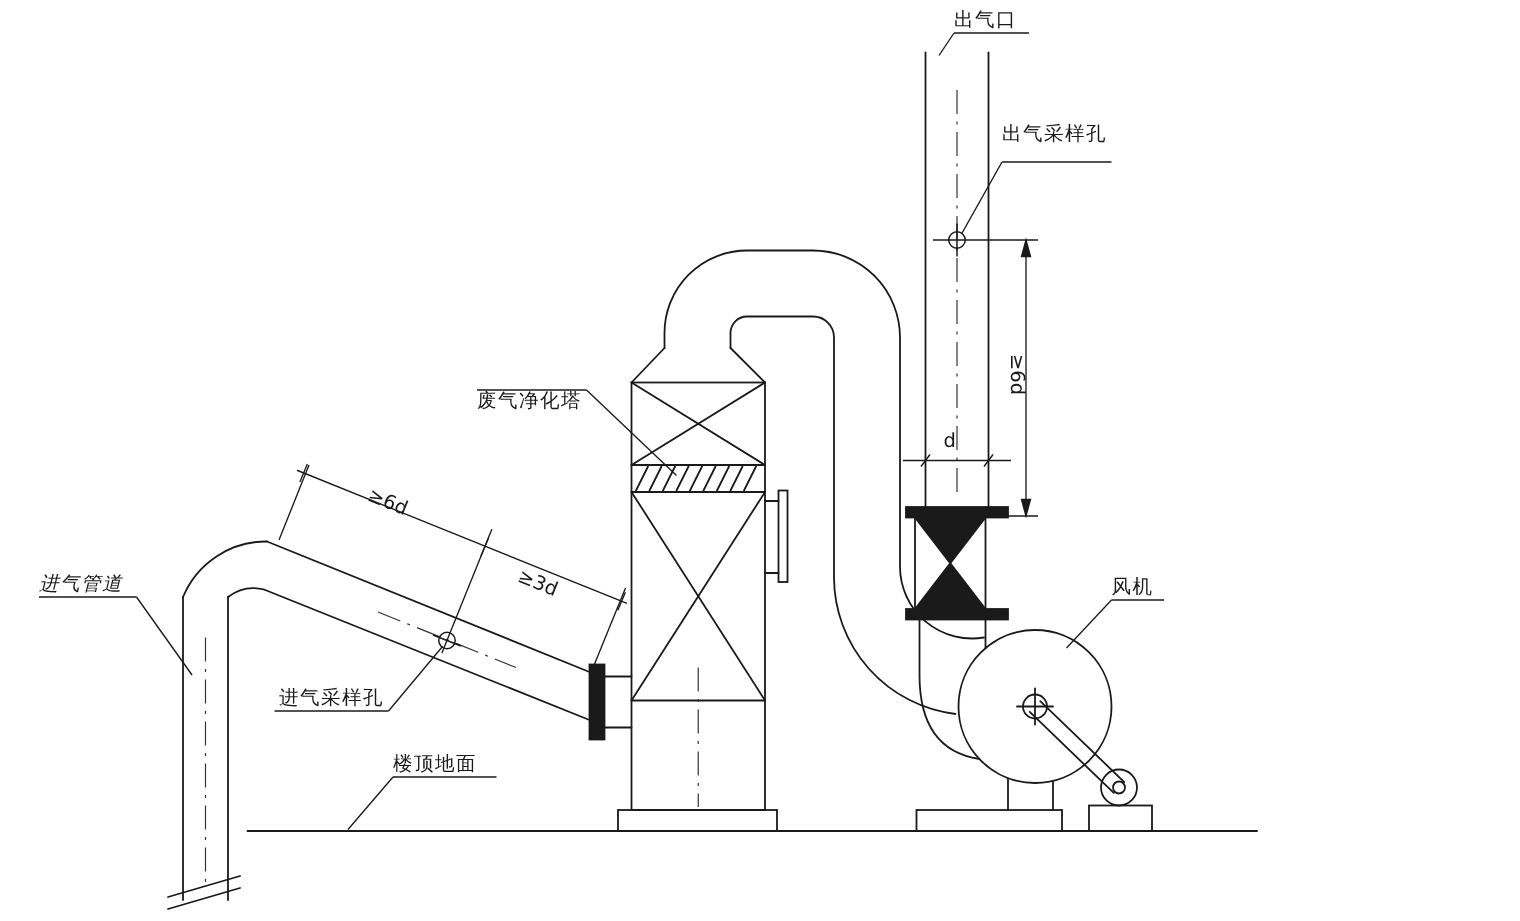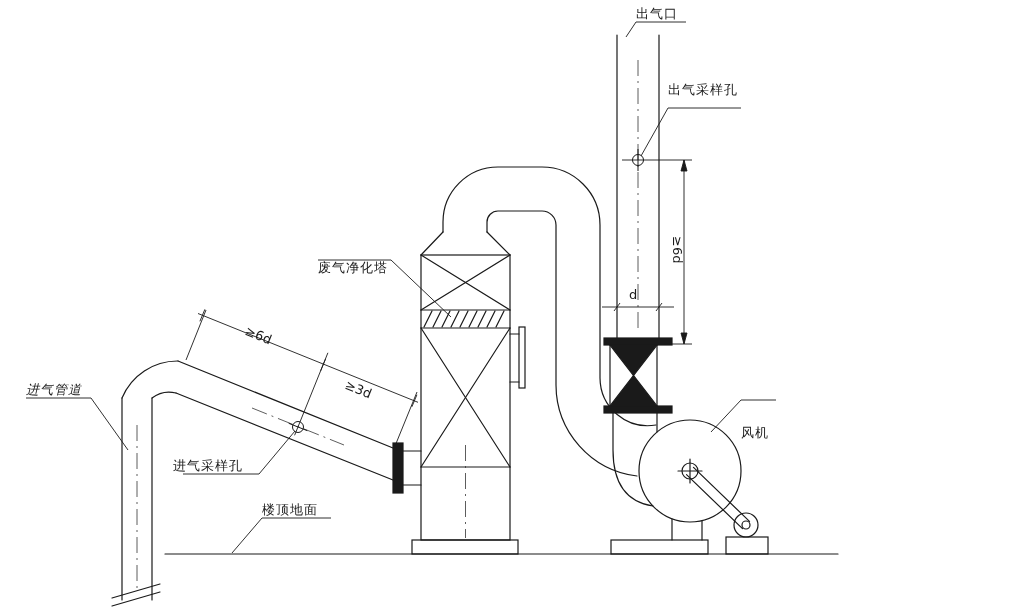--- a/index.html
+++ b/index.html
@@ -187,25 +187,25 @@
       <line x1="262" y1="518" x2="232" y2="553"></line>
     </g>
   </svg>
 
   <span class="lbl" style="left:636px;top:7px;">出气口</span>
 
   <span class="lbl" style="left:668px;top:83px;">出气采样孔</span>
 
   <span class="lbl" style="left:318px;top:245px;margin-top:16px;">废气净化塔</span>
 
-  <span class="lbl" style="left:741px;top:385px;margin-top:41px;">风机</span>
+  <span class="lbl" style="left:741px;top:385px;">风机</span>
 
   <span class="lbl" style="left:26px;top:383px;font-style:italic;">进气管道</span>
 
-  <span class="lbl" style="left:173px;top:459px;text-align:right;">进气采样孔</span>
+  <span class="lbl" style="left:186px;top:459px;text-align:right;">进气采样孔</span>
 
   <span class="lbl" style="left:262px;top:503px;">楼顶地面</span>
 
   <span class="dim rot90" style="left:684px;top:236px;">≥6d</span>
 
   <span class="dim" style="left:629px;top:288px;">d</span>
 
   <span class="dim rot22" style="left:248px;top:324px;">≥6d</span>
 
   <span class="dim rot22" style="left:348px;top:378px;">≥3d</span>

